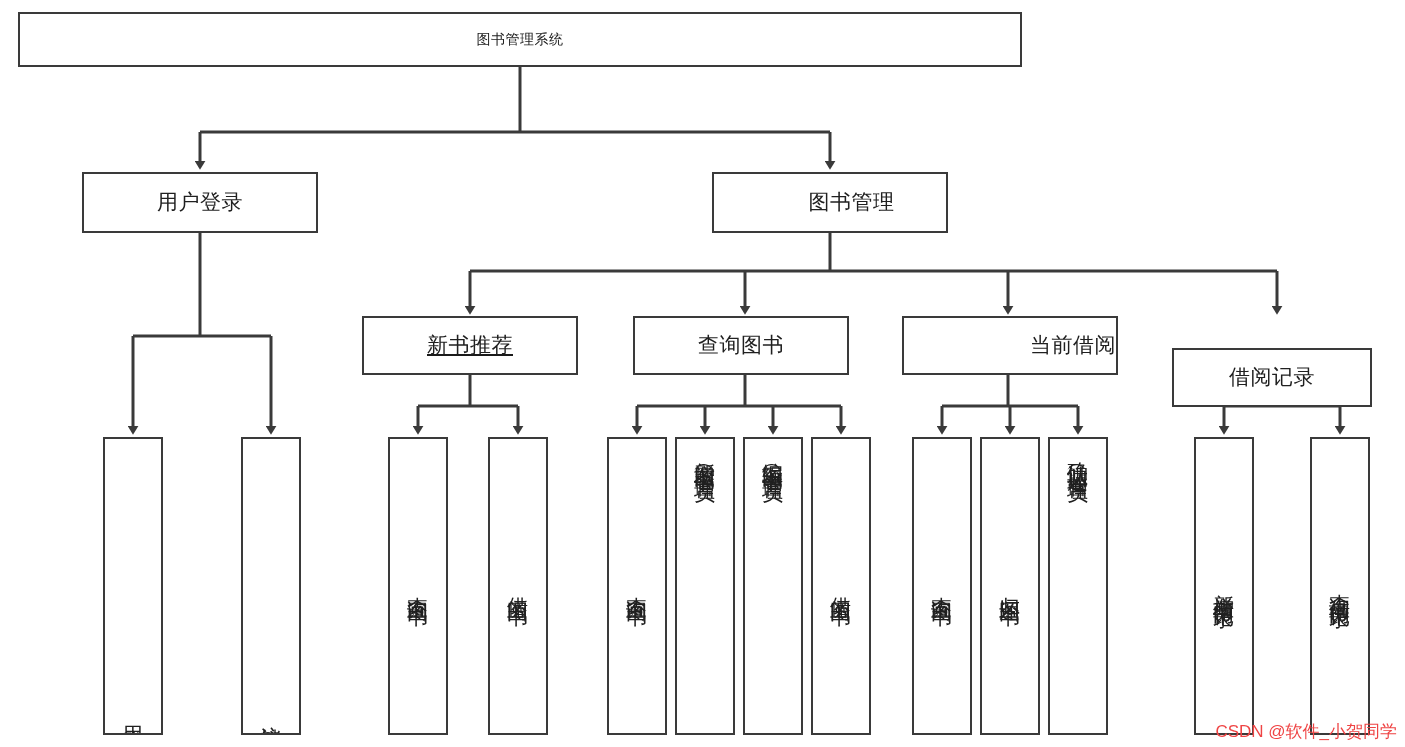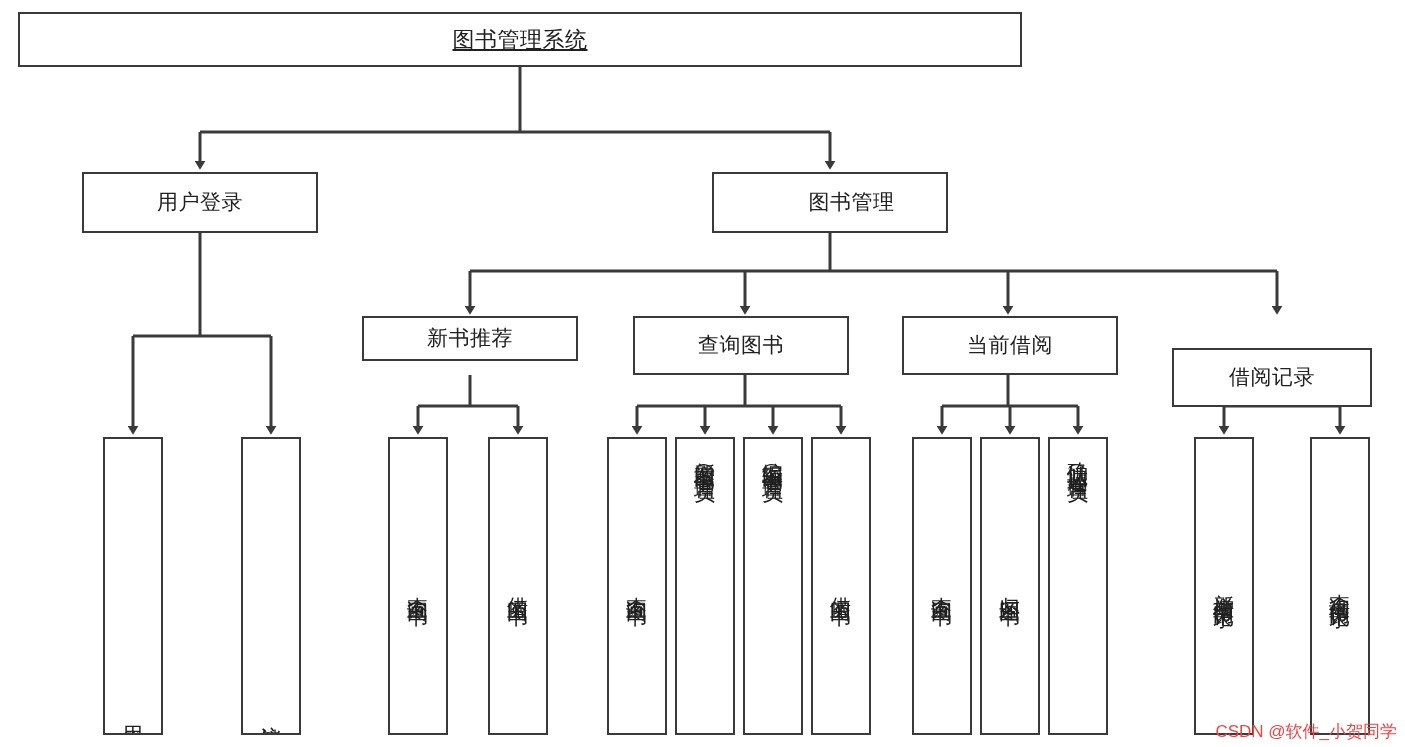--- a/index.html
+++ b/index.html
@@ -42,22 +42,21 @@
     line-height: 1.18;
     text-align: center;
     white-space: nowrap;
     letter-spacing: 0.5px;
   }
   
   .node.h .label {
     font-size: 21px;
   }
   .node.root .label {
-    font-size: 22px;
-    text-decoration: underline;
+    font-size: 14px;
   }
   
   .node.v {
     align-items: flex-end;
     justify-content: center;
     padding-bottom: 12px;
   }
   .node.v.mid {
     align-items: center;
     padding-bottom: 0;
@@ -143,27 +142,27 @@
     <span class="label">图书管理系统</span>
   </div>
 
   <div class="node h" style="left:82px; top:172px; width:236px; height:61px;">
     <span class="label">用户登录</span>
   </div>
   <div class="node h" style="left:712px; top:172px; width:236px; height:61px;padding-left:43px;">
     <span class="label">图书管理</span>
   </div>
 
-  <div class="node h" style="left:362px; top:316px; width:216px; height:45px;">
+  <div class="node h" style="left:362px; top:316px; width:216px; height:59px;text-decoration:underline;">
     <span class="label">新书推荐</span>
   </div>
   <div class="node h" style="left:633px; top:316px; width:216px; height:59px;">
     <span class="label">查询图书</span>
   </div>
-  <div class="node h" style="left:902px; top:316px; width:216px; height:59px;">
+  <div class="node h" style="left:902px; top:316px; width:216px; height:59px;justify-content:flex-end;">
     <span class="label">当前借阅</span>
   </div>
   <div class="node h" style="left:1172px; top:316px; width:200px; height:59px;margin-top:32px;">
     <span class="label">借阅记录</span>
   </div>
 
   <div class="node v" style="left:103px; top:437px; width:60px; height:298px;">
     <span class="label">用户登录</span>
   </div>
   <div class="node v" style="left:241px; top:437px; width:60px; height:298px;">

